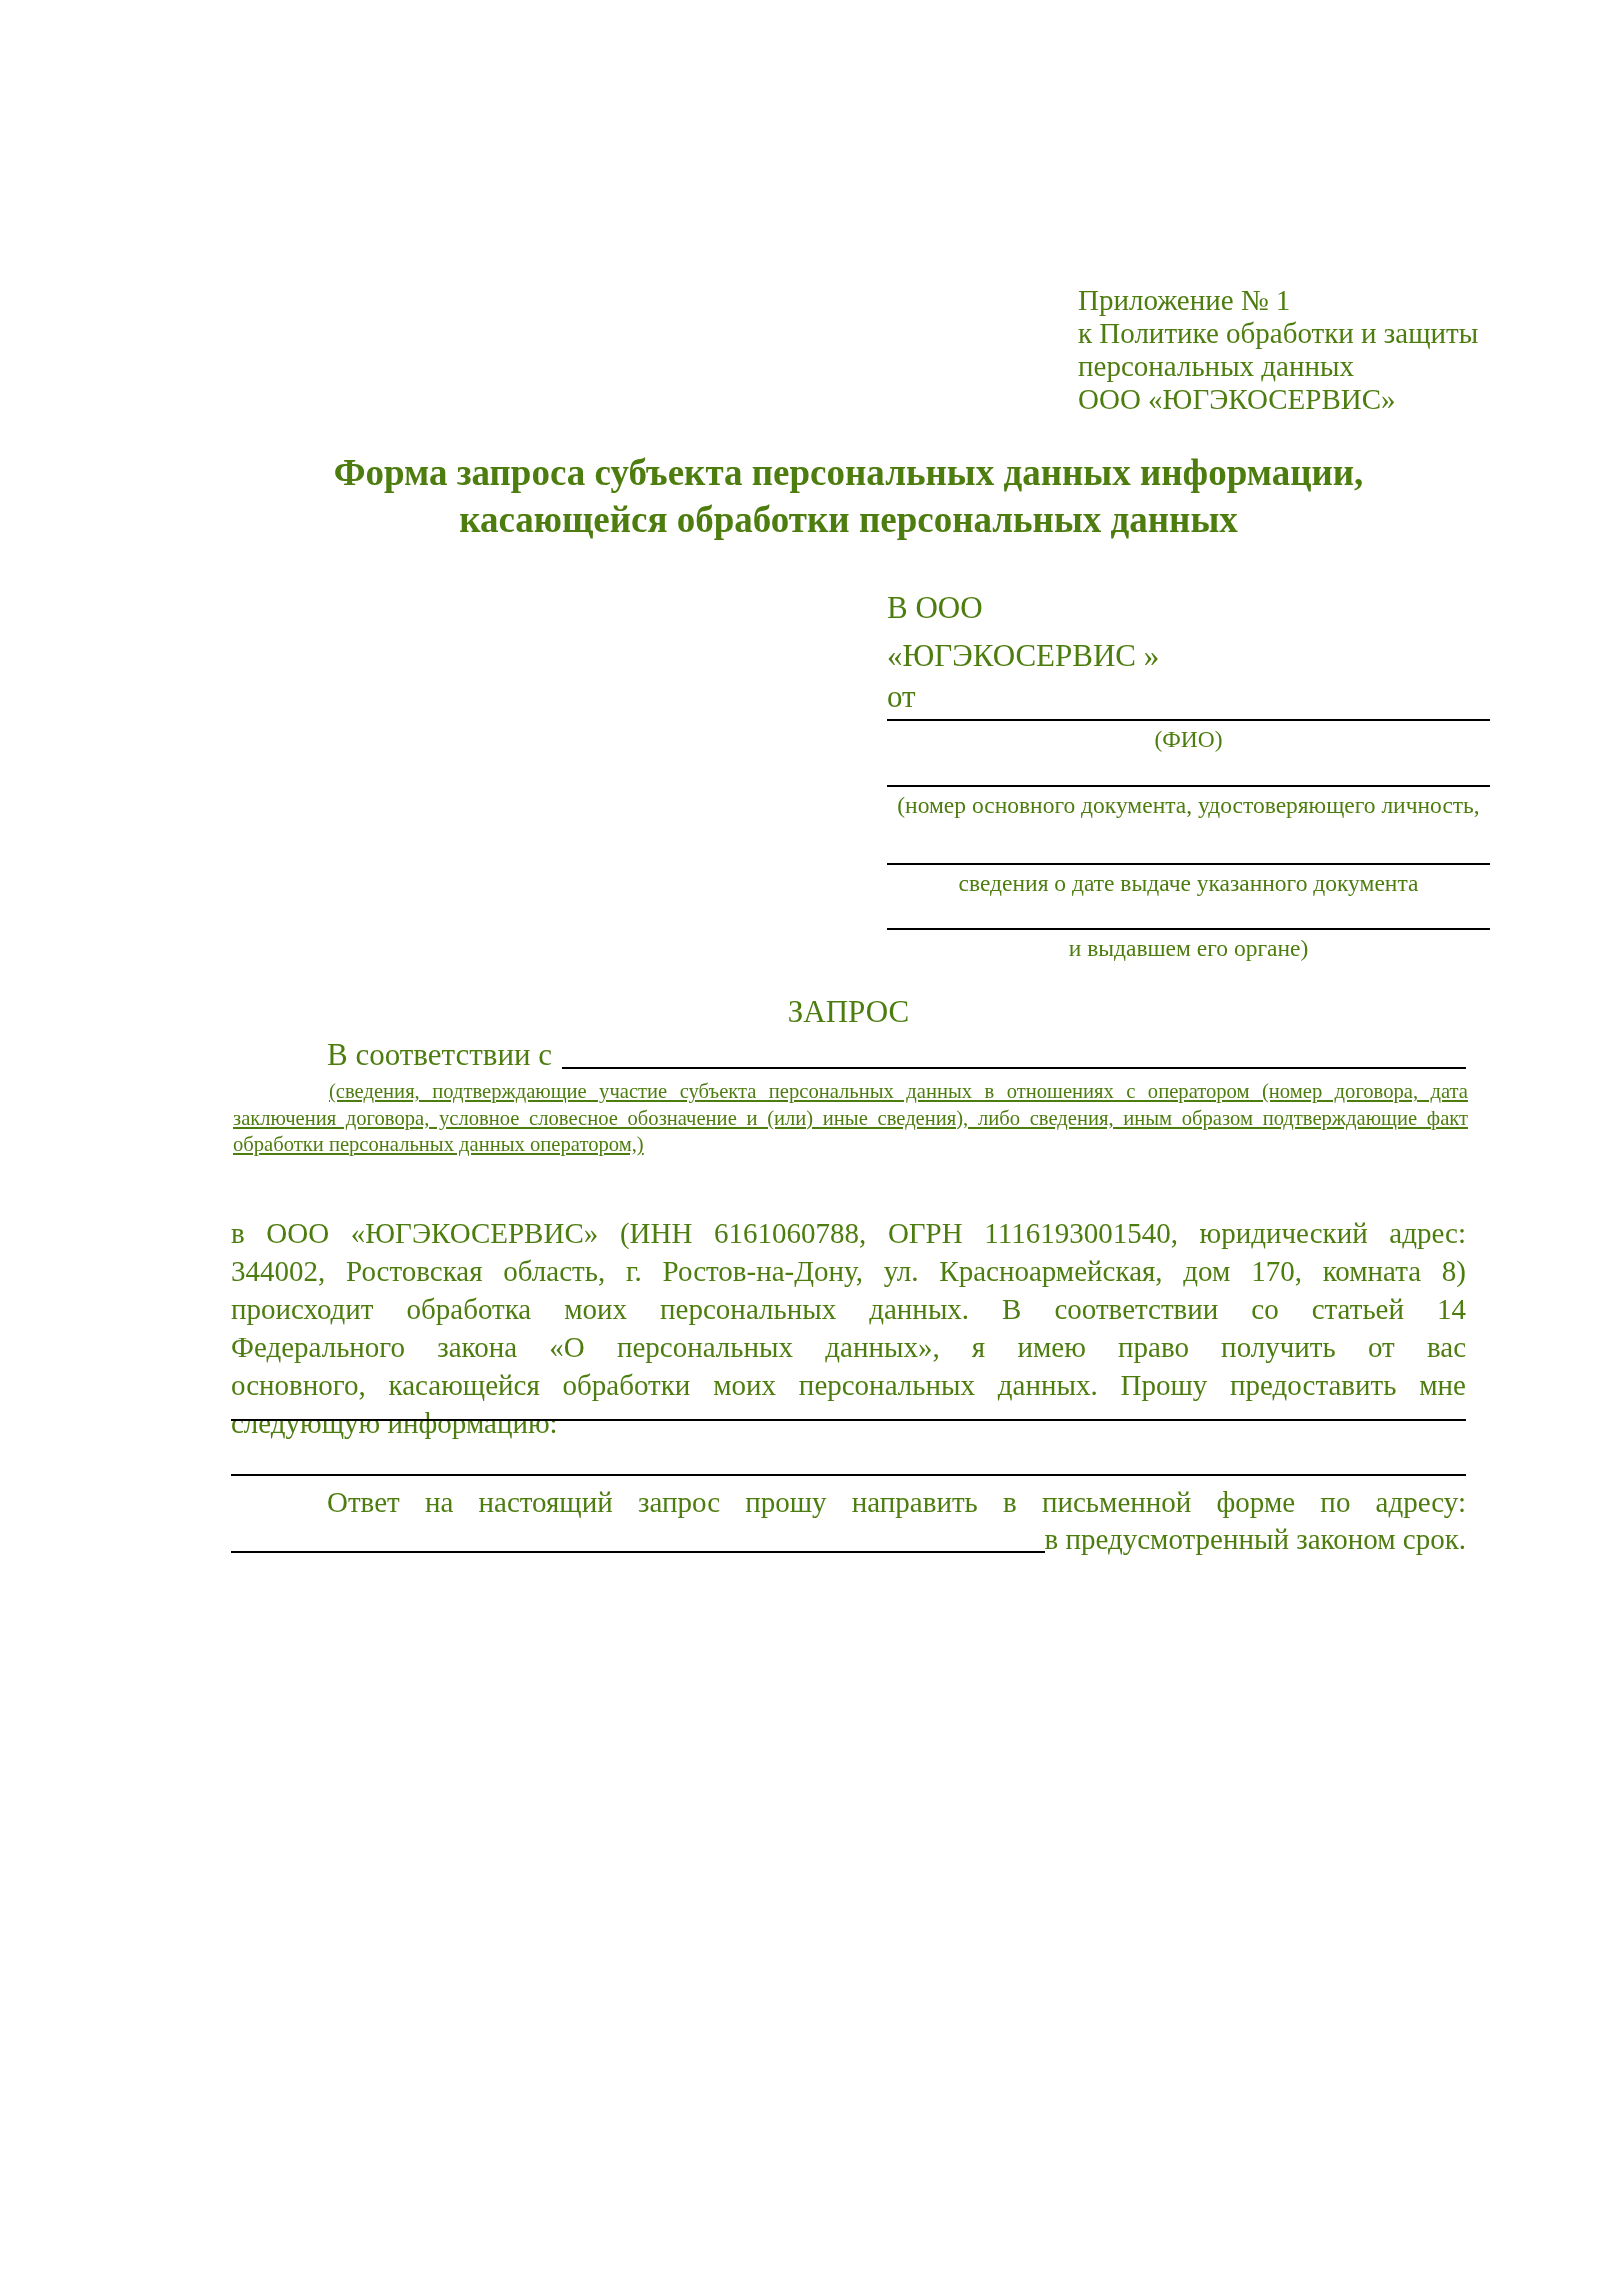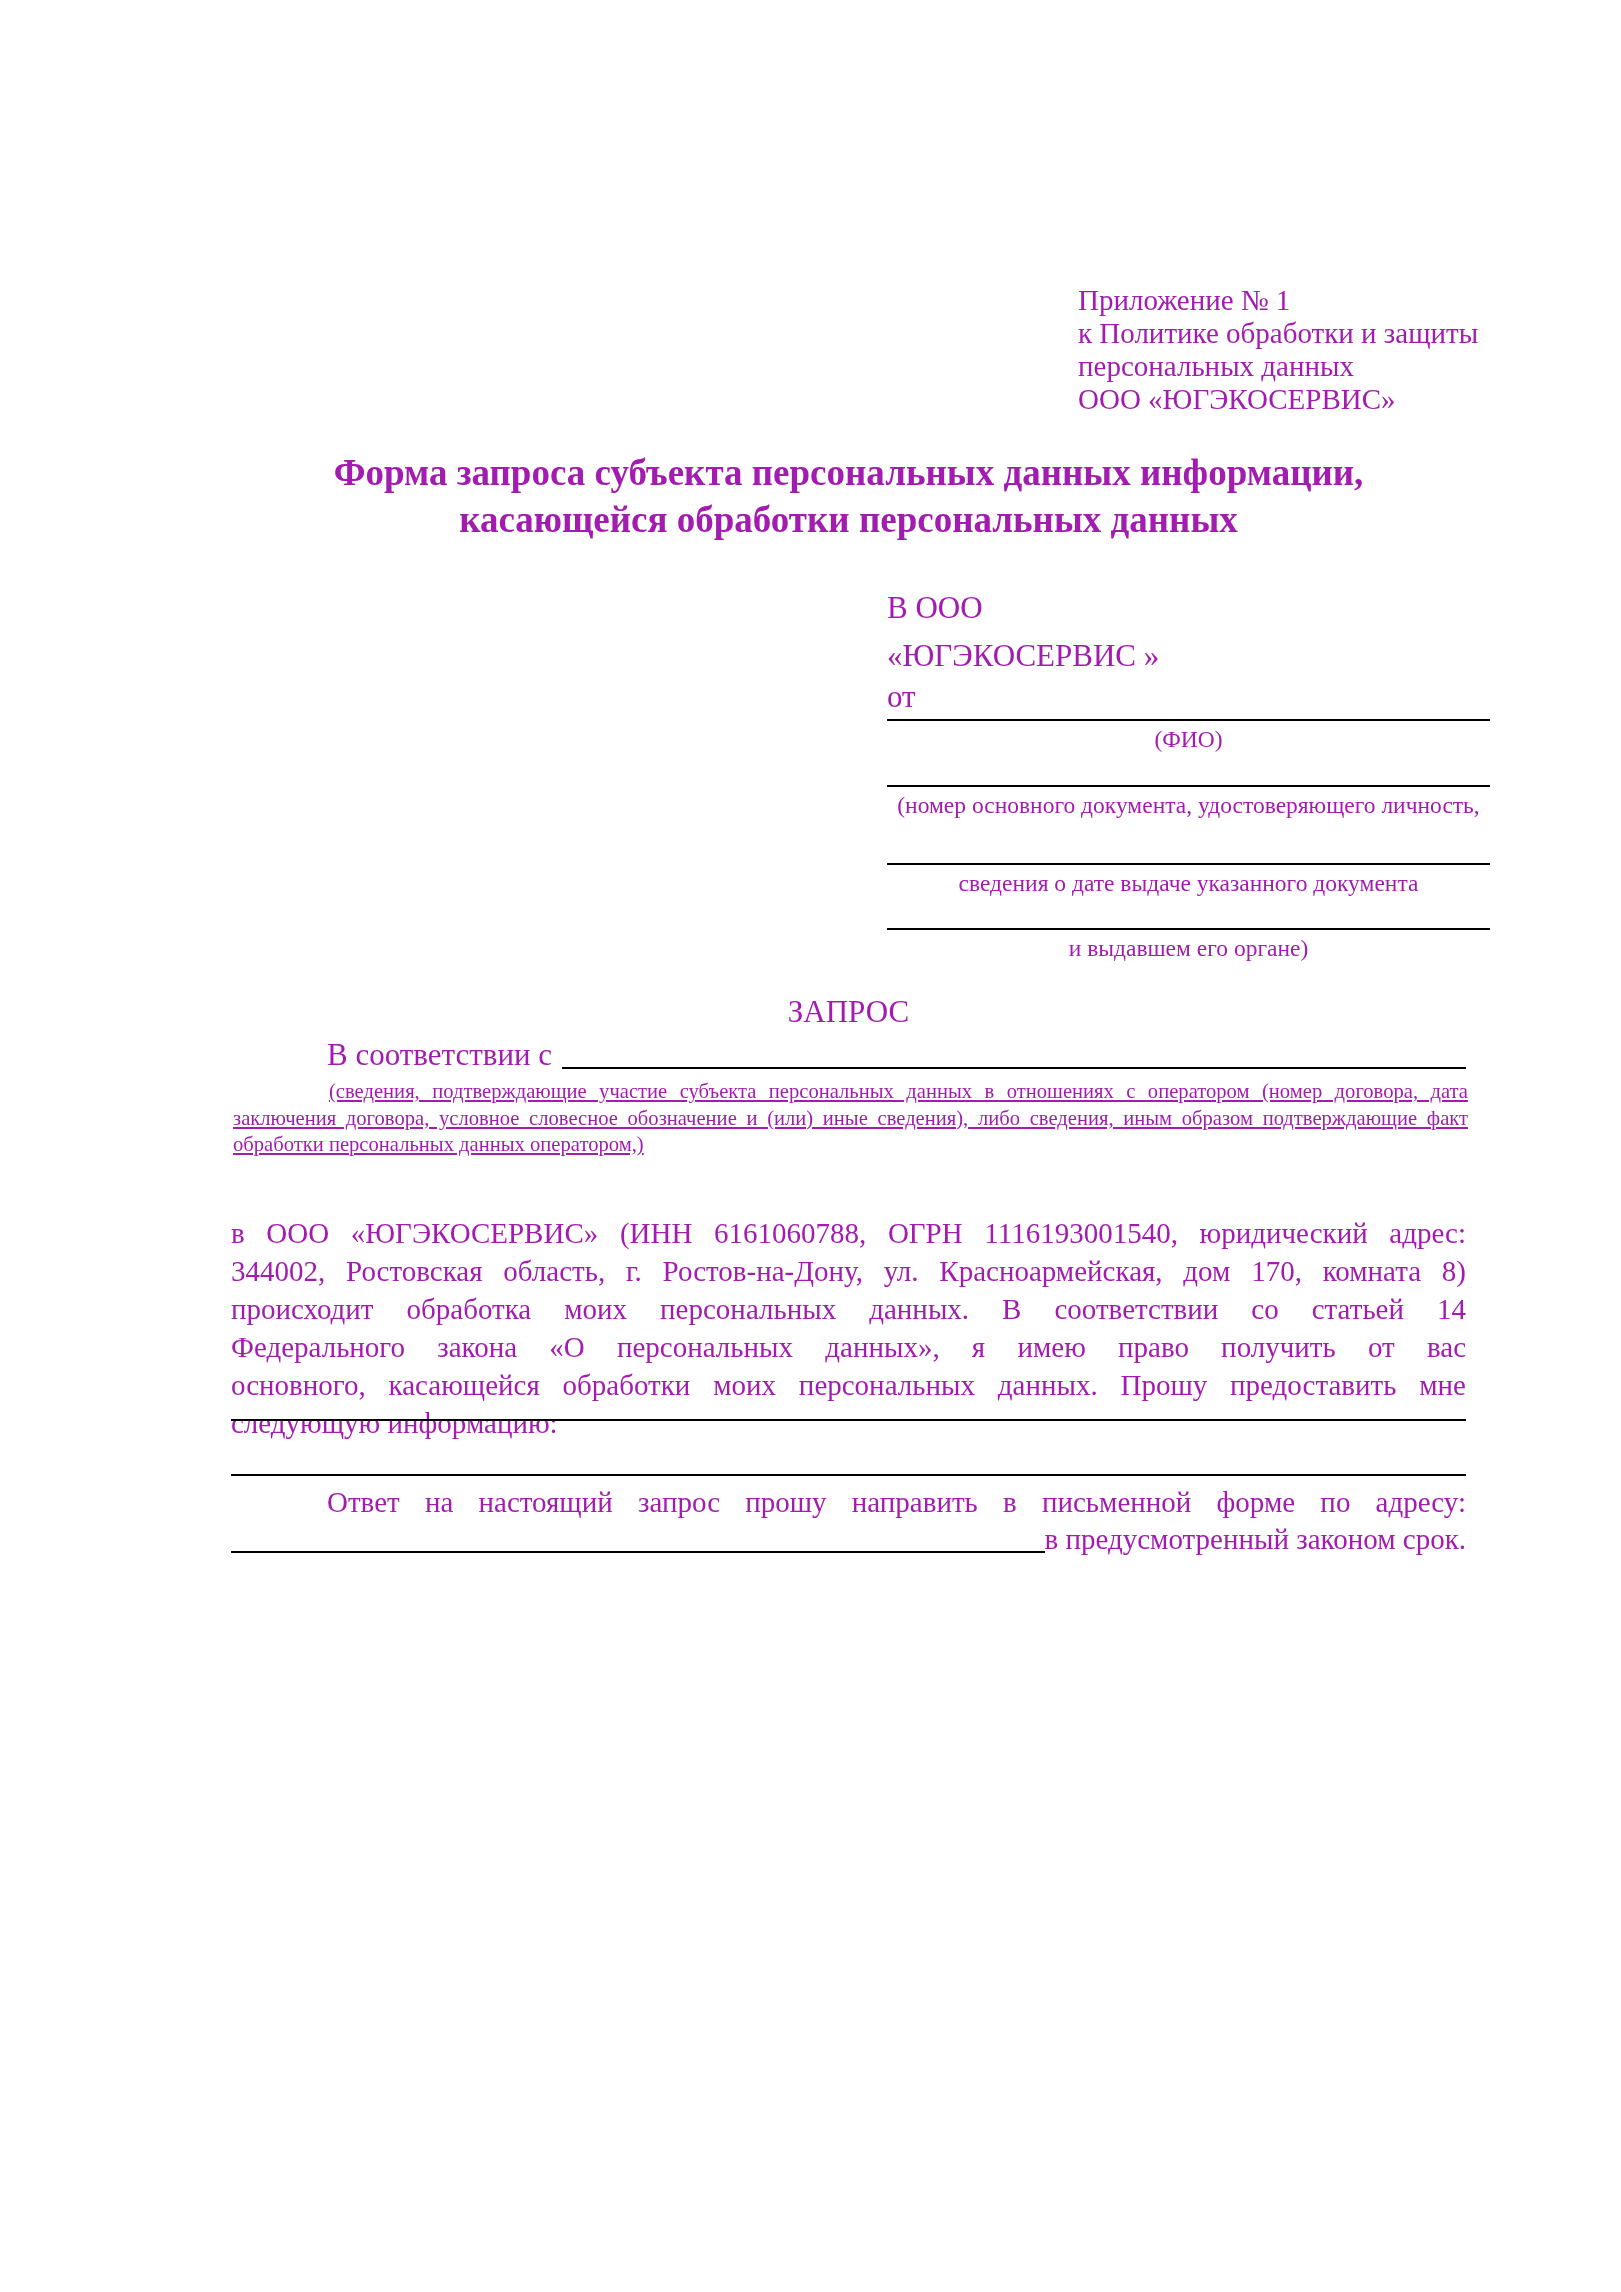--- a/index.html
+++ b/index.html
@@ -1,21 +1,21 @@
 <!DOCTYPE html>
 <html lang="ru"><head>
 <meta charset="utf-8">
 <style>
   html, body { margin: 0; padding: 0; background: #ffffff; }
   .page {
     position: relative;
     width: 1621px;
     height: 1634px;
     background: #ffffff;
-    color: #a21caf;
+    color: #4d7c0f;
     font-family: "Liberation Serif", "DejaVu Serif", serif;
     overflow: hidden;
   }
   .abs { position: absolute; }
 
   
   .header-block { left: 1078px; top: 284px; width: 441px; font-size: 29px; line-height: 33px; }
 
   
   .doc-title { left: 231px; top: 449px; width: 1235px; text-align: center; font-weight: bold; font-size: 37px; line-height: 47px; }

